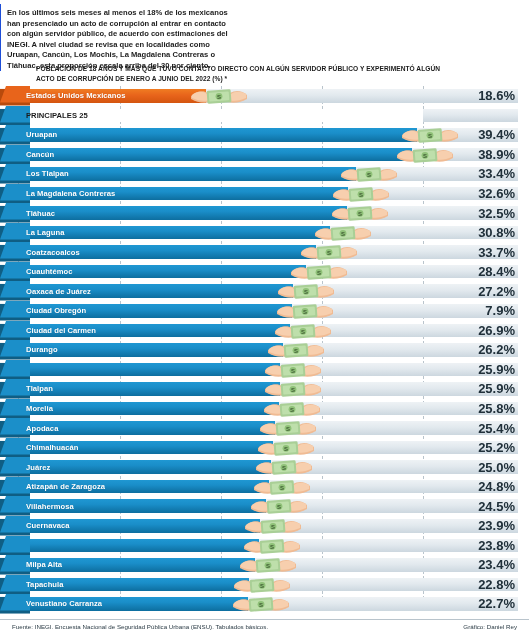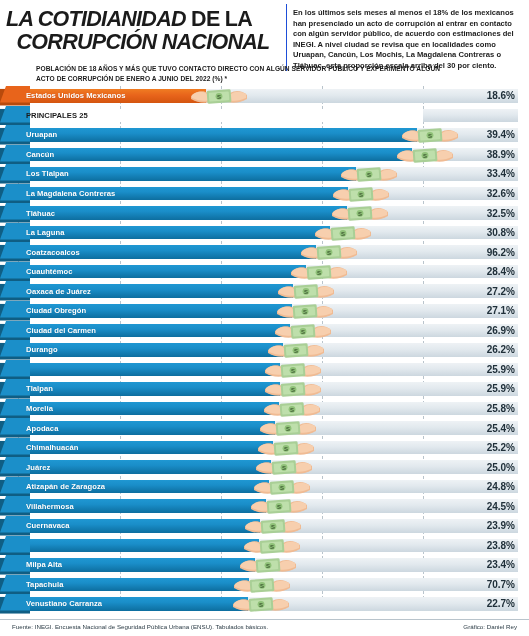--- a/index.html
+++ b/index.html
@@ -79,46 +79,40 @@
     display: flex; align-items: center;
     font-size: 7.6px; font-weight: 700; color: #ffffff;
     z-index: 5; white-space: nowrap; letter-spacing: 0.05px;
     text-shadow: 0 0 1px rgba(0,0,0,.18);
   }
   .row-label.dark { color: #1b1b1b; text-shadow: none; }
 
   .row-value {
     position: absolute; right: 14px; top: 0; height: 100%;
     display: flex; align-items: center;
-    font-size: 10px; font-weight: 700; color: #20303a; z-index: 5; text-align: center;
+    font-size: 13px; font-weight: 700; color: #20303a; z-index: 5; text-align: center;
   }
 
   
   .hands { position: absolute; top: -4px; width: 58px; height: 27px; z-index: 4; pointer-events:none; }
   .hands svg { display:block; width:100%; height:100%; }
 
   
   .footer {
     position: absolute; left: 0; bottom: 6px; width: 529px;
     padding: 0 12px; display: flex; justify-content: space-between;
     border-top: 1px solid #b9c4cc; padding-top: 3px;
   }
   .footer div { font-size: 6.2px; color: #2a3a44; font-weight: 400; }
   .footer .credit { font-weight: 400; }
 </style>
 </head>
 <body>
 
 <div class="header">
-  <div class="title-block">
-    <div class="title-line1">
-      <span class="t-bold-it">LA COTIDIANIDAD</span><span class="t-plain"> DE LA</span>
-    </div>
-    <div class="title-line2">CORRUPCIÓN NACIONAL</div>
-  </div>
   <div class="lede">En los últimos seis meses al menos el 18% de los mexicanos han presenciado un acto de corrupción al entrar en contacto con algún servidor público, de acuerdo con estimaciones del INEGI. A nivel ciudad se revisa que en localidades como Uruapan, Cancún, Los Mochis, La Magdalena Contreras o Tláhuac, esta proporción escala arriba del 30 por ciento.</div>
 </div>
 
 <div class="subtitle">POBLACIÓN DE 18 AÑOS Y MÁS QUE TUVO CONTACTO DIRECTO CON ALGÚN SERVIDOR PÚBLICO Y EXPERIMENTÓ ALGÚN ACTO DE CORRUPCIÓN DE ENERO A JUNIO DEL 2022 (%) *</div>
 
 <div class="chart">
   <div class="gridlines">
     <i style="left:18px"></i>
       <i style="left:120px"></i>
       <i style="left:221px"></i>
@@ -336,21 +330,21 @@
     <path d="M57 13 C52 8 45 8 40 11 L34 15 L38 20 C44 22 52 20 57 17 Z" fill="#f0bb93"></path>
     <path d="M56 12 C51 9 45 9 41 12 L36 15 L39 18 C45 20 51 18 56 16 Z" fill="#f7cfae"></path>
     <rect x="17" y="8" width="24" height="13" rx="1.5" fill="#a9cf96" transform="rotate(-4 29 14)"></rect>
     <rect x="19" y="10" width="20" height="9" rx="1" fill="#bedfab" transform="rotate(-4 29 14)"></rect>
     <circle cx="29" cy="14.3" r="3.4" fill="#8fc178"></circle>
     <text x="29" y="17" font-size="6" font-family="Liberation Sans, sans-serif" font-weight="700" fill="#3e5c32" text-anchor="middle">S</text>
   </g>
 </svg>
         </div>
         <div class="row-label">Coatzacoalcos</div>
-        <div class="row-value">96.2%</div>
+        <div class="row-value">33.7%</div>
       </div>
       <div class="row">
         <div class="track"></div>
         <div class="fill " style="width:287.55px"></div>
         <div class="tail">
           <svg viewBox="0 0 30 20" preserveAspectRatio="none" xmlns="http://www.w3.org/2000/svg">
     <path d="M0 3 L30 3 L30 20 L0 20 Z" fill="#0f5e84"></path>
     <path d="M6 0 L30 0 L30 17 L0 17 Z" fill="#1b8fc9"></path>
   </svg>
         </div>
@@ -414,21 +408,21 @@
     <path d="M57 13 C52 8 45 8 40 11 L34 15 L38 20 C44 22 52 20 57 17 Z" fill="#f0bb93"></path>
     <path d="M56 12 C51 9 45 9 41 12 L36 15 L39 18 C45 20 51 18 56 16 Z" fill="#f7cfae"></path>
     <rect x="17" y="8" width="24" height="13" rx="1.5" fill="#a9cf96" transform="rotate(-4 29 14)"></rect>
     <rect x="19" y="10" width="20" height="9" rx="1" fill="#bedfab" transform="rotate(-4 29 14)"></rect>
     <circle cx="29" cy="14.3" r="3.4" fill="#8fc178"></circle>
     <text x="29" y="17" font-size="6" font-family="Liberation Sans, sans-serif" font-weight="700" fill="#3e5c32" text-anchor="middle">S</text>
   </g>
 </svg>
         </div>
         <div class="row-label">Ciudad Obregón</div>
-        <div class="row-value">27.1%</div>
+        <div class="row-value">7.9%</div>
       </div>
       <div class="row">
         <div class="track"></div>
         <div class="fill " style="width:272.3625px"></div>
         <div class="tail">
           <svg viewBox="0 0 30 20" preserveAspectRatio="none" xmlns="http://www.w3.org/2000/svg">
     <path d="M0 3 L30 3 L30 20 L0 20 Z" fill="#0f5e84"></path>
     <path d="M6 0 L30 0 L30 17 L0 17 Z" fill="#1b8fc9"></path>
   </svg>
         </div>
@@ -776,21 +770,21 @@
     <path d="M57 13 C52 8 45 8 40 11 L34 15 L38 20 C44 22 52 20 57 17 Z" fill="#f0bb93"></path>
     <path d="M56 12 C51 9 45 9 41 12 L36 15 L39 18 C45 20 51 18 56 16 Z" fill="#f7cfae"></path>
     <rect x="17" y="8" width="24" height="13" rx="1.5" fill="#a9cf96" transform="rotate(-4 29 14)"></rect>
     <rect x="19" y="10" width="20" height="9" rx="1" fill="#bedfab" transform="rotate(-4 29 14)"></rect>
     <circle cx="29" cy="14.3" r="3.4" fill="#8fc178"></circle>
     <text x="29" y="17" font-size="6" font-family="Liberation Sans, sans-serif" font-weight="700" fill="#3e5c32" text-anchor="middle">S</text>
   </g>
 </svg>
         </div>
         <div class="row-label">Tapachula</div>
-        <div class="row-value">70.7%</div>
+        <div class="row-value">22.8%</div>
       </div>
       <div class="row">
         <div class="track"></div>
         <div class="fill " style="width:229.8375px"></div>
         <div class="tail">
           <svg viewBox="0 0 30 20" preserveAspectRatio="none" xmlns="http://www.w3.org/2000/svg">
     <path d="M0 3 L30 3 L30 20 L0 20 Z" fill="#0f5e84"></path>
     <path d="M6 0 L30 0 L30 17 L0 17 Z" fill="#1b8fc9"></path>
   </svg>
         </div>

